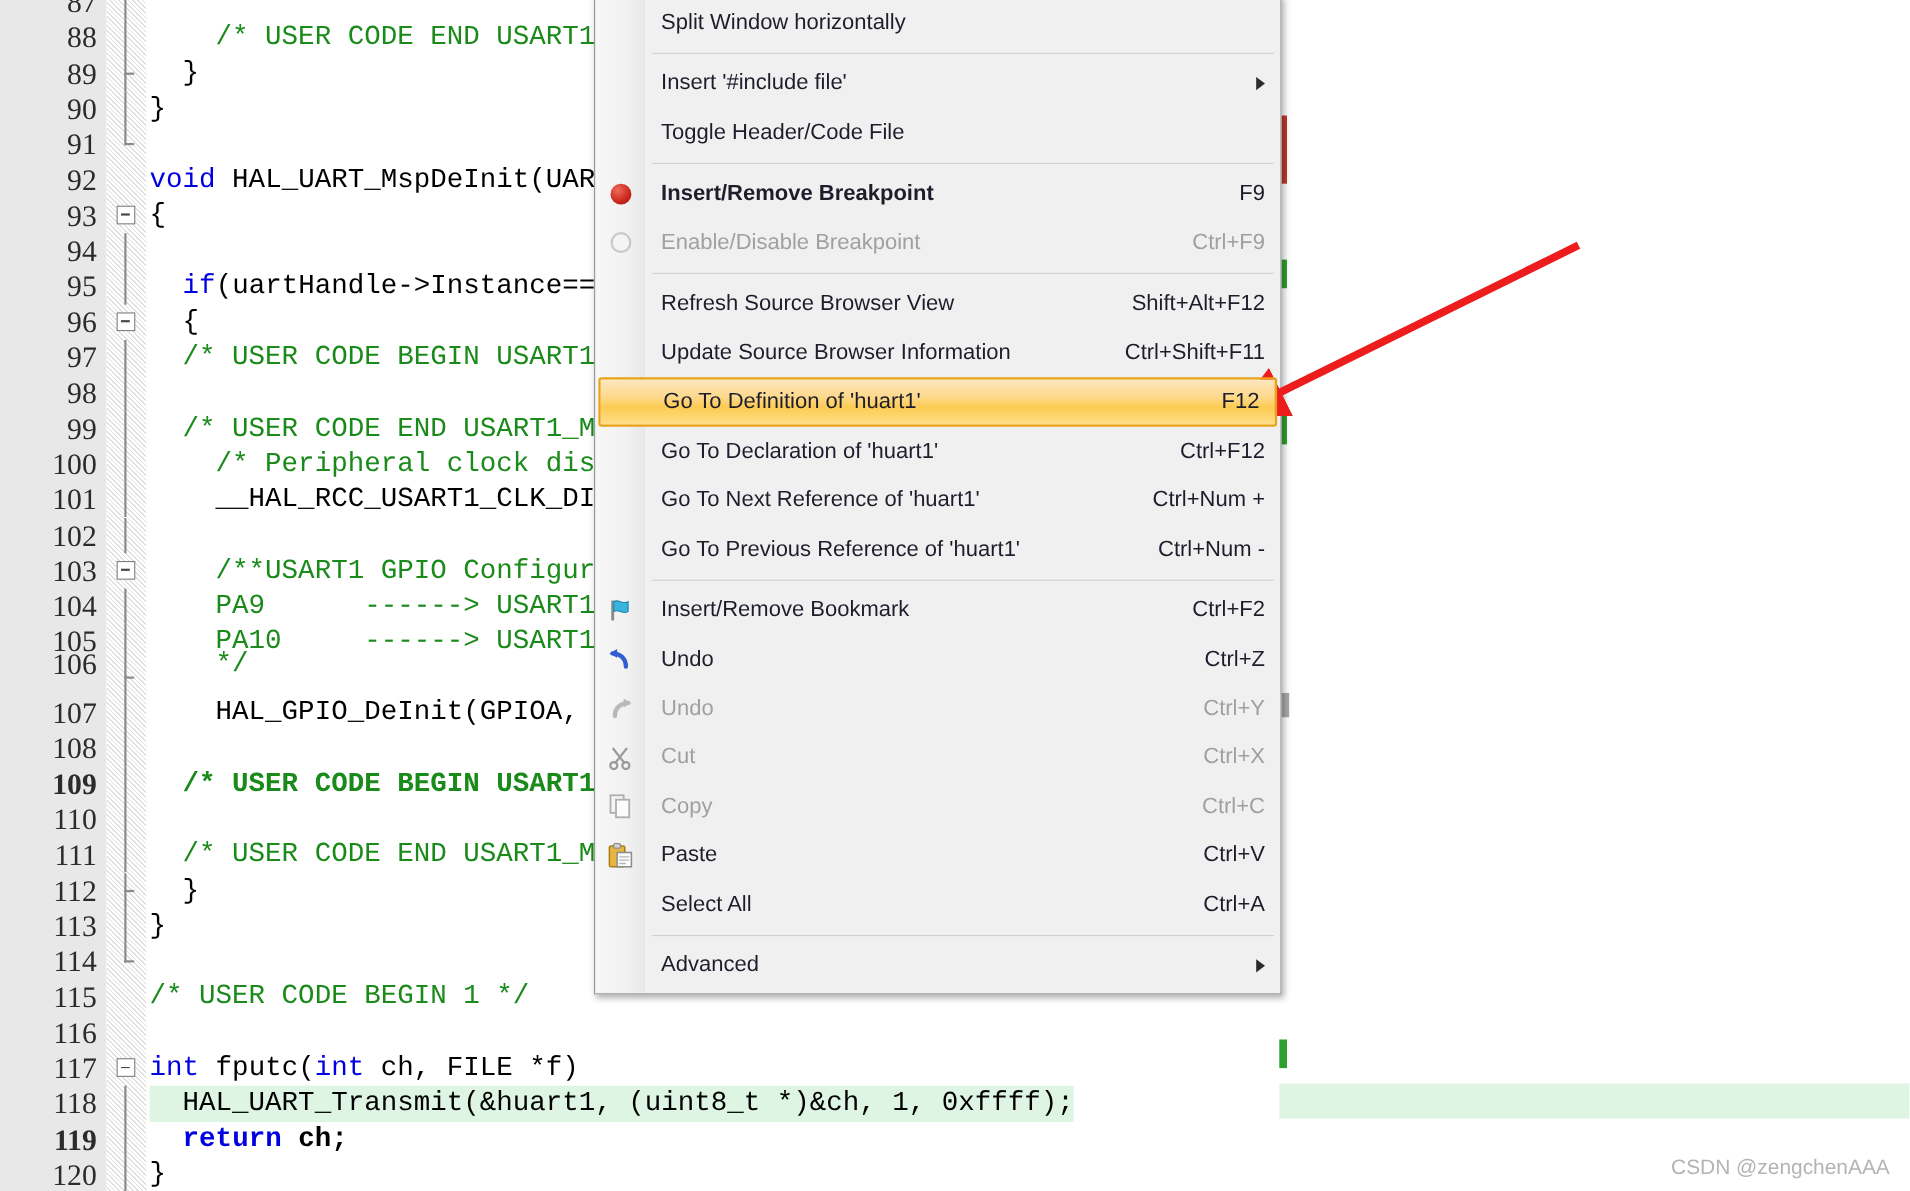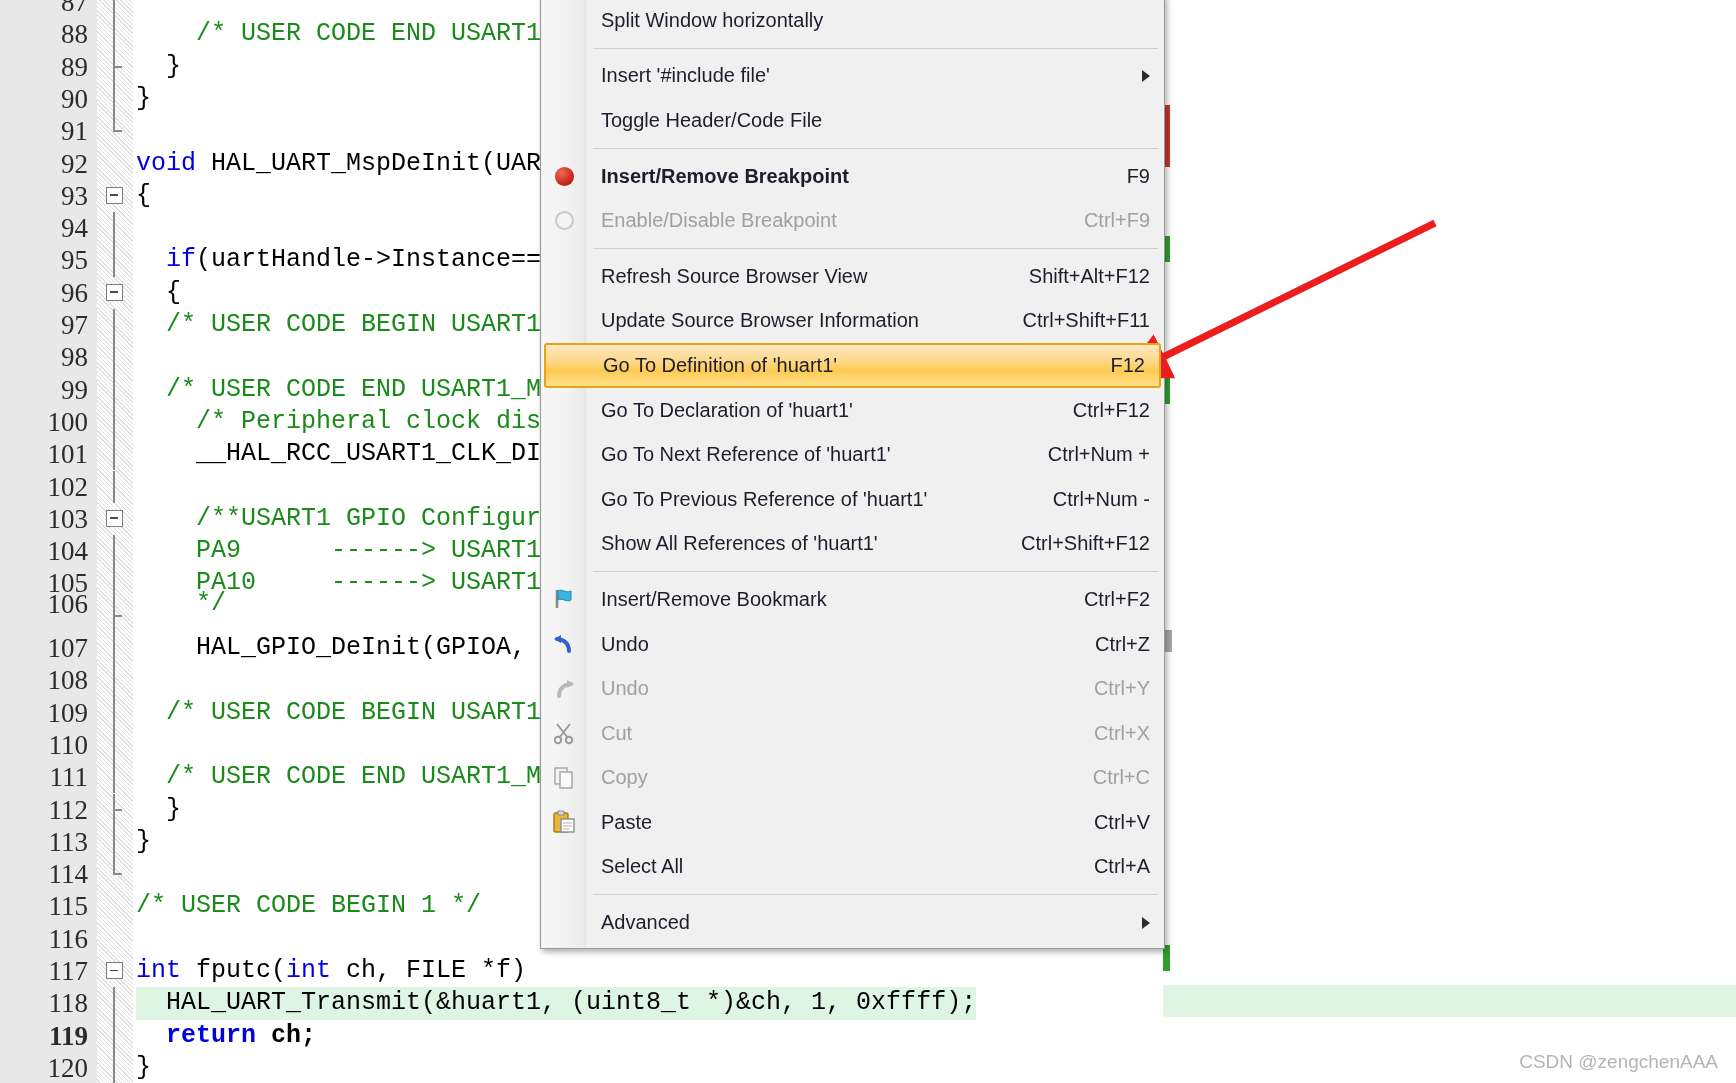--- a/index.html
+++ b/index.html
@@ -259,21 +259,21 @@
         <div class="foldline" style="left: 113px; top: 567.4px; height: 32.3px;"></div>
         <div class="line" style="top: 567.4px;"><div class="lno">105</div><div class="ltext"><span class="cm">    PA10     ------&gt; USART1_RX</span></div></div>
         <div class="foldline" style="left: 113px; top: 599.7px; height: 32.3px;"></div>
         <div class="foldend" style="left: 113px; top: 614.7px;"></div>
         <div class="line" style="top: 588px; text-decoration: underline;"><div class="lno">106</div><div class="ltext"><span class="cm">    */</span></div></div>
         <div class="foldline" style="left: 113px; top: 632px; height: 32.3px;"></div>
         <div class="line" style="top: 632px;"><div class="lno">107</div><div class="ltext">    HAL_GPIO_DeInit(GPIOA, GPIO_PIN_9|GPIO_PIN_10);</div></div>
         <div class="foldline" style="left: 113px; top: 664.3px; height: 32.3px;"></div>
         <div class="line" style="top: 664.3px;"><div class="lno">108</div><div class="ltext"></div></div>
         <div class="foldline" style="left: 113px; top: 696.6px; height: 32.3px;"></div>
-        <div class="line" style="top: 696.6px;"><div class="lno">109</div><div class="ltext"><span class="cm">  /* USER CODE BEGIN USART1_MspDeInit 1 */</span></div></div>
+        <div class="line" style="top: 696.6px; font-weight: bold;"><div class="lno">109</div><div class="ltext"><span class="cm">  /* USER CODE BEGIN USART1_MspDeInit 1 */</span></div></div>
         <div class="foldline" style="left: 113px; top: 728.9px; height: 32.3px;"></div>
         <div class="line" style="top: 728.9px;"><div class="lno">110</div><div class="ltext"></div></div>
         <div class="foldline" style="left: 113px; top: 761.2px; height: 32.3px;"></div>
         <div class="line" style="top: 761.2px;"><div class="lno">111</div><div class="ltext"><span class="cm">  /* USER CODE END USART1_MspDeInit 1 */</span></div></div>
         <div class="foldline" style="left: 113px; top: 793.5px; height: 32.3px;"></div>
         <div class="foldend" style="left: 113px; top: 808.5px;"></div>
         <div class="line" style="top: 793.5px;"><div class="lno">112</div><div class="ltext">  }</div></div>
         <div class="foldline" style="left: 113px; top: 825.8px; height: 32.3px;"></div>
         <div class="line" style="top: 825.8px;"><div class="lno">113</div><div class="ltext">}</div></div>
         <div class="foldline" style="left: 113px; top: 858.1px; height: 17px;"></div>
@@ -347,24 +347,20 @@
           <span class="sc">Ctrl+F12</span>
         </div>
         <div class="mi">
           <span class="lbl">Go To Next Reference of 'huart1'</span>
           <span class="sc">Ctrl+Num +</span>
         </div>
         <div class="mi">
           <span class="lbl">Go To Previous Reference of 'huart1'</span>
           <span class="sc">Ctrl+Num -</span>
         </div>
-        <div class="mi">
-          <span class="lbl">Show All References of 'huart1'</span>
-          <span class="sc">Ctrl+Shift+F12</span>
-        </div>
         <div class="msep"></div>
         <div class="mi">
           <span class="ico">
             <svg width="24" height="24" viewBox="0 0 24 24">
               <path d="M5 3 L5 21" stroke="#8a8a8a" stroke-width="2.6" fill="none"></path>
               <path d="M6 4 C10 1, 14 7, 19 4 L19 13 C14 16, 10 10, 6 13 Z" fill="#3ab5e0" stroke="#1f87ad" stroke-width="1"></path>
             </svg>
           </span>
           <span class="lbl">Insert/Remove Bookmark</span>
           <span class="sc">Ctrl+F2</span>

